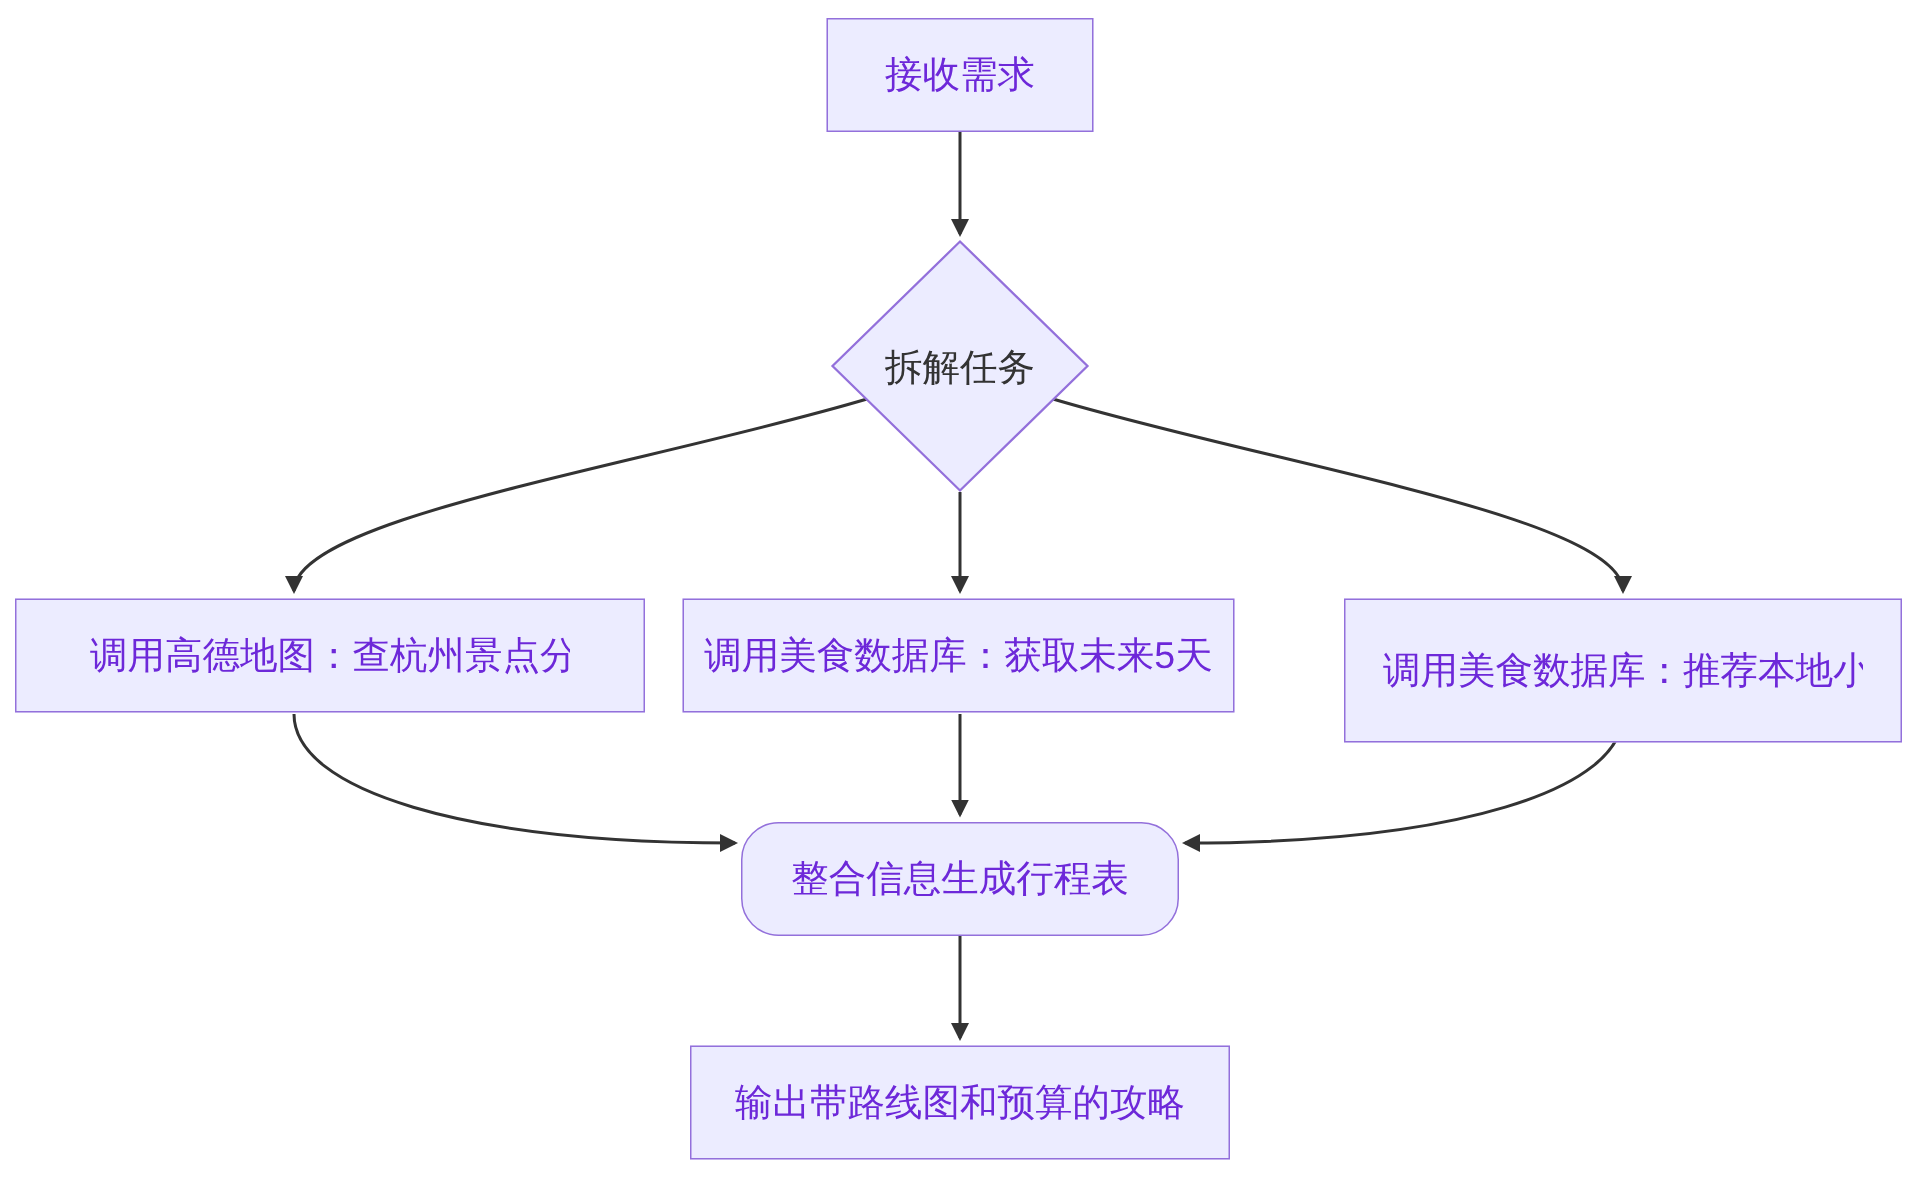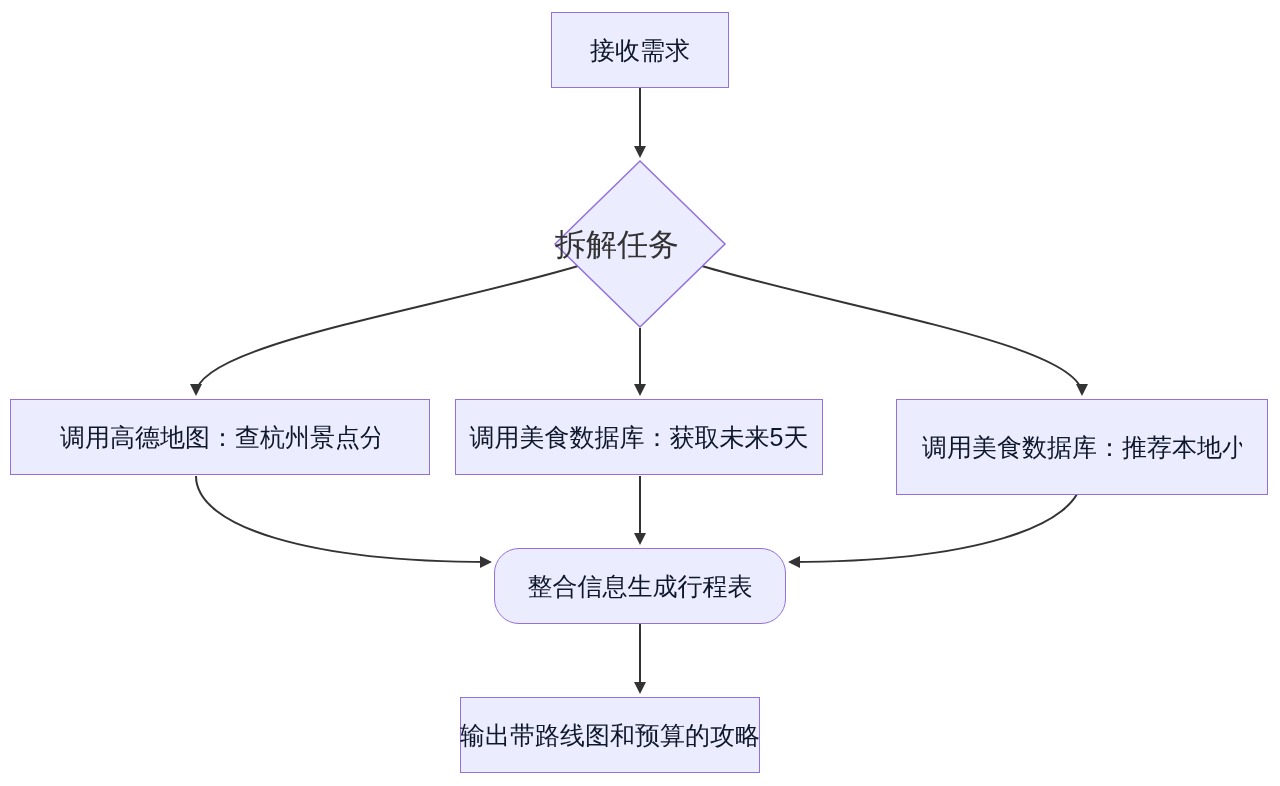--- a/index.html
+++ b/index.html
@@ -27,38 +27,39 @@
     stroke-width: 1.5px;
   }
   .node {
     position: absolute;
     box-sizing: border-box;
     display: flex;
     align-items: center;
     justify-content: center;
     background: #ECECFF;
     border: 1px solid #9370DB;
-    color: #0f172a;
+    color: #6d28d9;
     font-size: 25px;
     line-height: 1.2;
     white-space: nowrap;
   }
   .node .lbl { display: block; text-align: center; }
   
   .node .lbl.clip {
     width: 320px;
     overflow: hidden;
     text-align: left;
   }
   .diamond-label {
     position: absolute;
     display: flex;
     align-items: center;
+    justify-content: center;
     color: #333333;
-    font-size: 31px;
+    font-size: 25px;
     line-height: 1.2;
     white-space: nowrap;
     background: transparent;
     border: none;
   }
 </style>
 </head>
 <body>
 
 <div class="canvas">
@@ -106,17 +107,17 @@
   </div>
 
   <div class="node" style="left:896px; top:399px; width:372px; height:96px;">
     <span class="lbl clip">调用美食数据库：推荐本地小</span>
   </div>
 
   <div class="node" style="left:494px; top:548px; width:292px; height:76px;border-radius:25px;">
     <span class="lbl">整合信息生成行程表</span>
   </div>
 
-  <div class="node" style="left:460px; top:697px; width:300px; height:76px;">
+  <div class="node" style="left:460px; top:697px; width:360px; height:76px;">
     <span class="lbl">输出带路线图和预算的攻略</span>
   </div>
 
 </div>
 
 </body></html>

